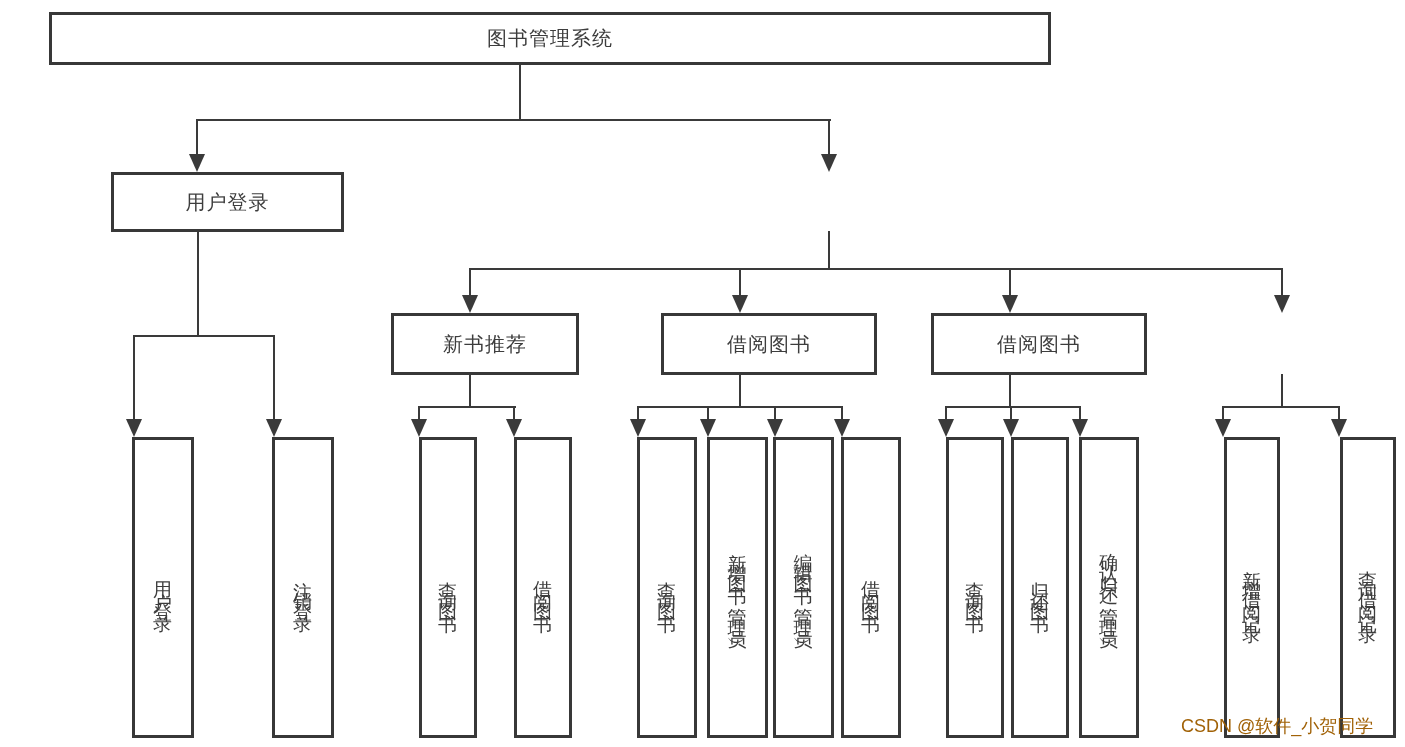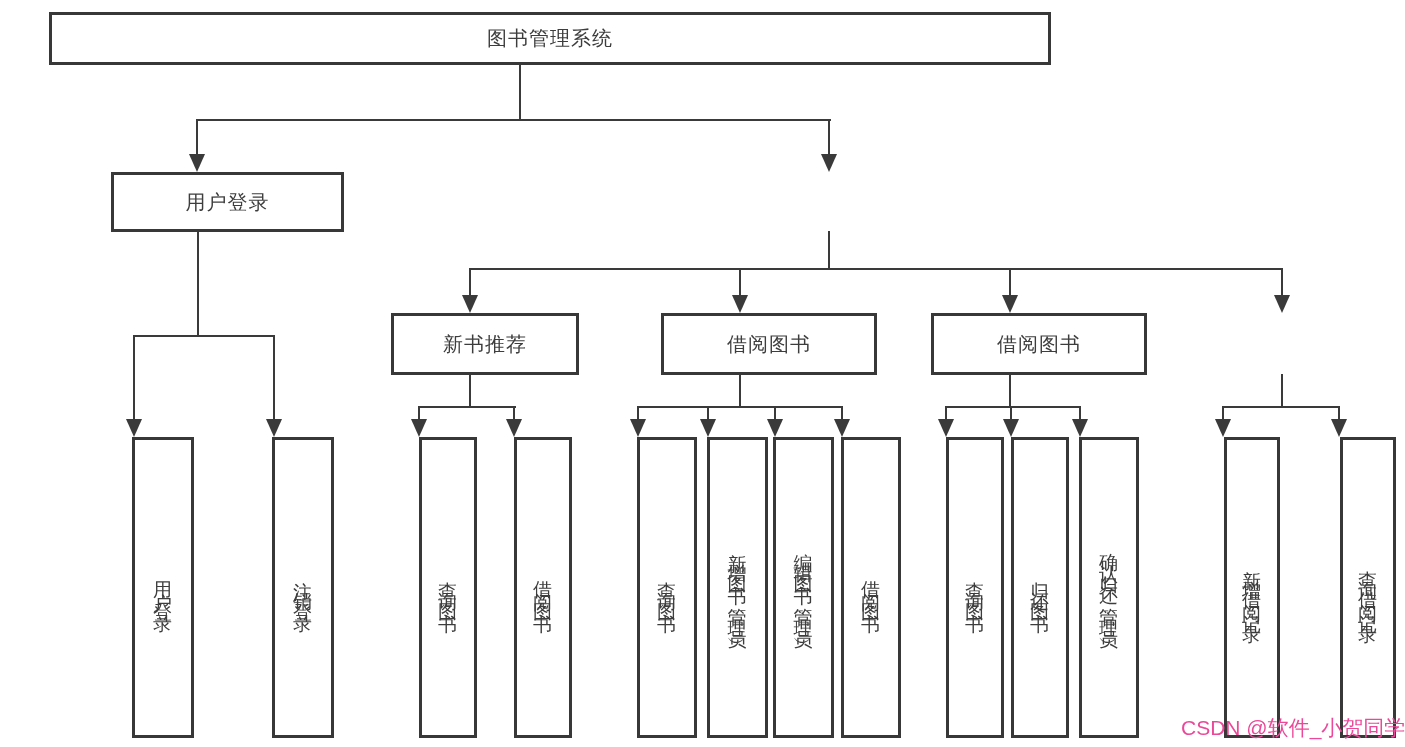--- a/index.html
+++ b/index.html
@@ -38,22 +38,22 @@
   .arrow{
     position:absolute;width:0;height:0;
     border-left:8px solid transparent;
     border-right:8px solid transparent;
     border-top:18px solid #3a3a3a;
     z-index:1;
   }
   .watermark{
     position:absolute;
     left:1181px;top:714px;
-    font-size:21px;
-    color:#ec4899;
+    font-size:18px;
+    color:#a16207;
     white-space:nowrap;
     z-index:3;
   }
 </style>
 </head>
 <body>
 
 <div class="canvas">
 
   <div class="box" style="left:20px;top:12px;width:1002px;height:53px;">

